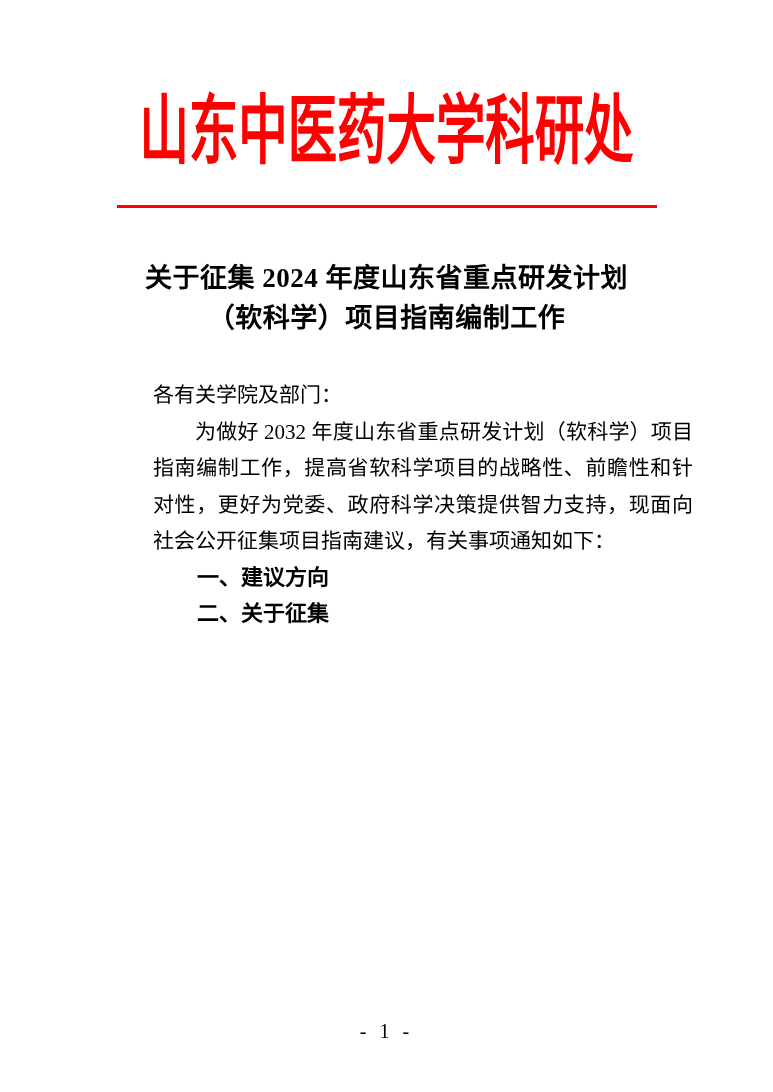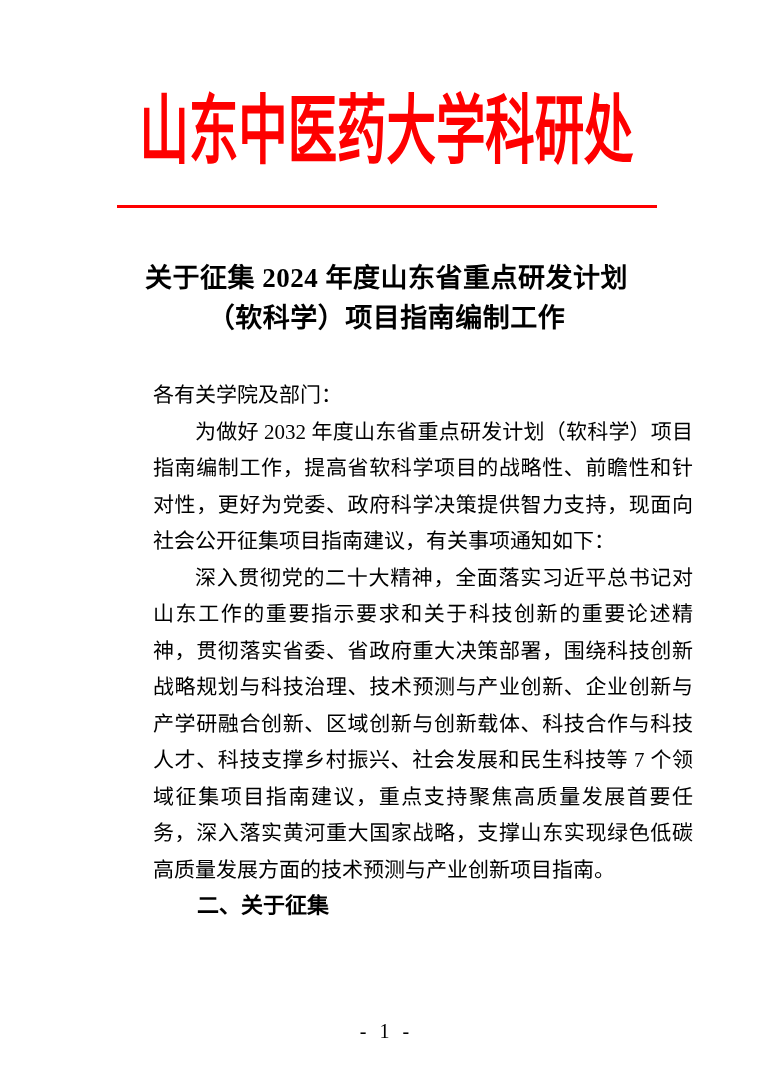--- a/index.html
+++ b/index.html
@@ -100,21 +100,21 @@
   </header>
 
   <h1 class="doc-title">
     <span>关于征集 2024 年度山东省重点研发计划</span><br>
     <span>（软科学）项目指南编制工作</span>
   </h1>
 
   <main class="doc-body">
     <p class="salutation">各有关学院及部门：</p>
     <p class="para">为做好 2032 年度山东省重点研发计划（软科学）项目指南编制工作，提高省软科学项目的战略性、前瞻性和针对性，更好为党委、政府科学决策提供智力支持，现面向社会公开征集项目指南建议，有关事项通知如下：</p>
-    <p class="para">深入贯彻党的二十大精神，全面落实习近平总书记对山东工作的重要指示要求和关于科技创新的重要论述精神，贯彻落实省委、省政府重大决策部署，围绕科技创新战略规划与科技治理、技术预测与产业创新、企业创新与产学研融合创新、区域创新与创新载体、科技合作与科技人才、科技支撑乡村振兴、社会发展和民生科技等 7 个领域征集项目指南建议，重点支持聚焦高质量发展首要任务，深入落实黄河重大国家战略，支撑山东实现绿色低碳高质量发展方面的技术预测与产业创新项目指南。</p>
+    <h2 class="section-heading">一、建议方向</h2>
     <h2 class="section-heading">二、关于征集</h2>
   </main>
 
   <footer>
     <div class="page-number">- 1 -</div>
   </footer>
 
 </div>
 
 </body></html>

